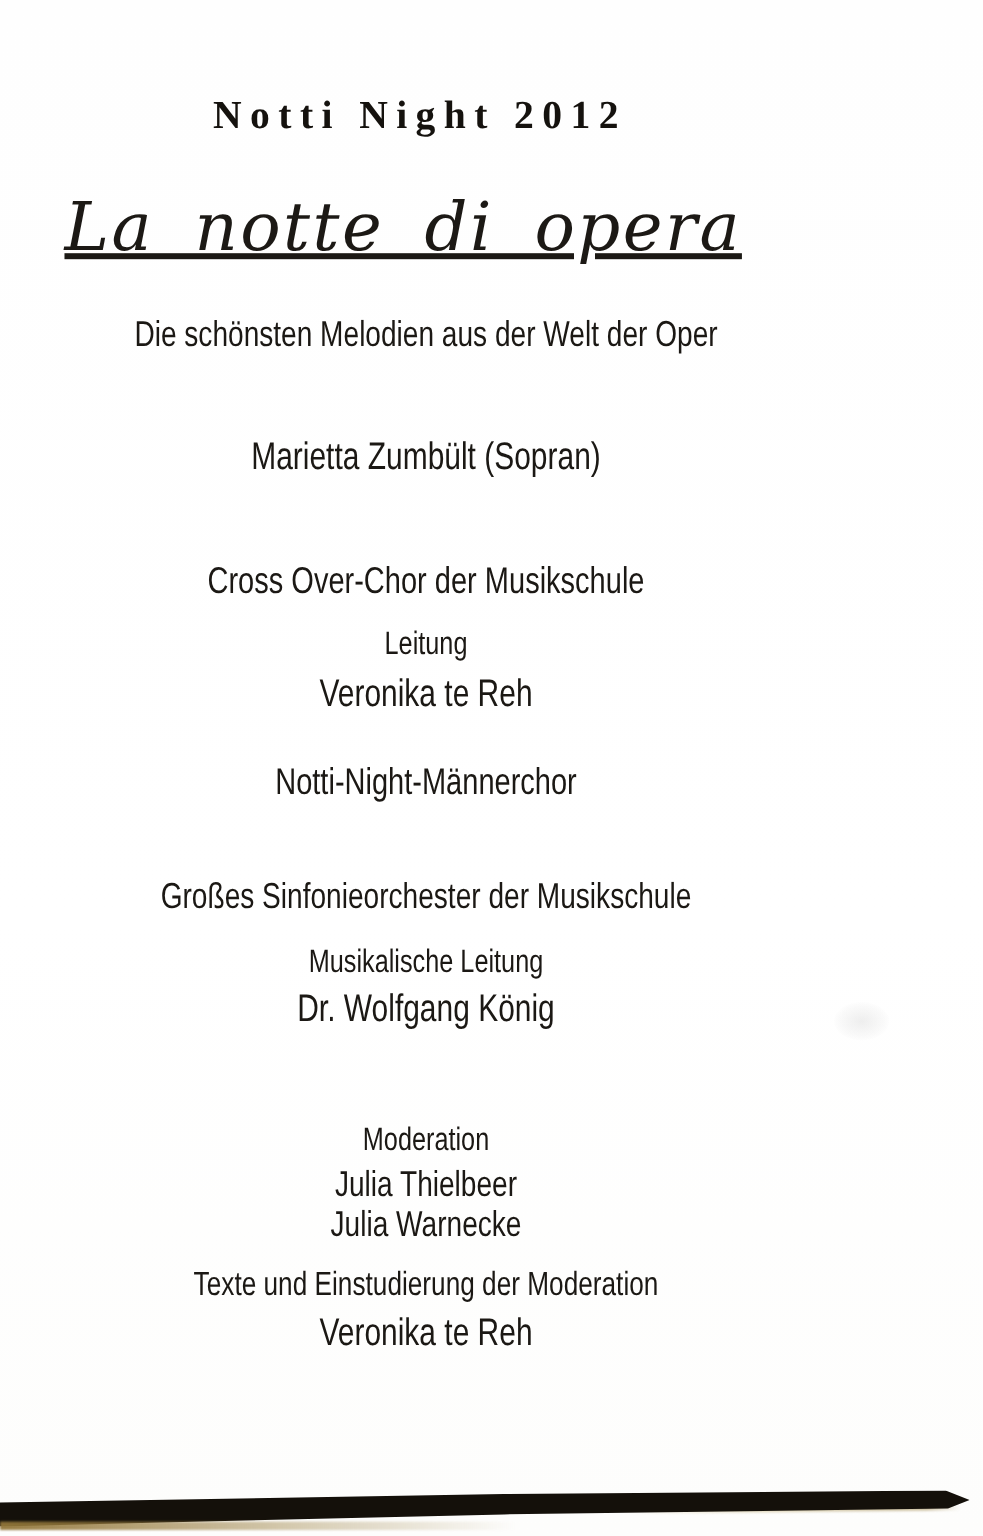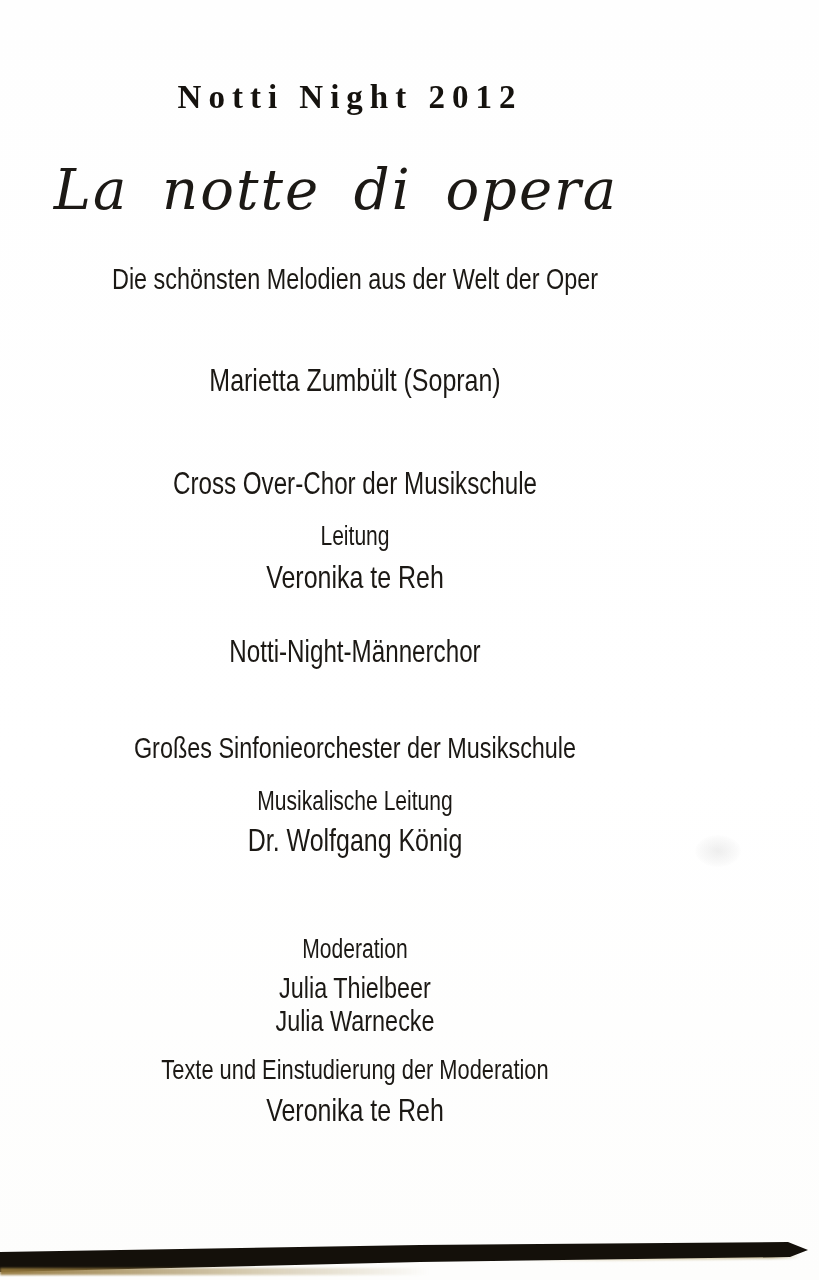--- a/index.html
+++ b/index.html
@@ -28,20 +28,21 @@
     transform:none;
     color:#15120e;
   }
   .script-title{
     left:0;width:672px;top:162px;
     font-family:"DejaVu Serif", serif;
     font-style:italic;font-weight:400;
     font-size:56px;letter-spacing:2px;word-spacing:14px;
     transform:none;
     color:#1c1915;
+    text-decoration:underline;
   }
   .tagline{top:264px;font-size:30px;}
   .soloist{top:364px;font-size:32px;}
   .choir-name{top:468px;font-size:31px;}
   .choir-role{top:523px;font-size:27px;}
   .choir-director{top:561px;font-size:32px;}
   .mens-choir{top:636px;font-size:31px;}
   .orchestra-name{top:733px;font-size:30px;}
   .orchestra-role{top:788px;font-size:27px;}
   .conductor{top:824px;font-size:32px;}

